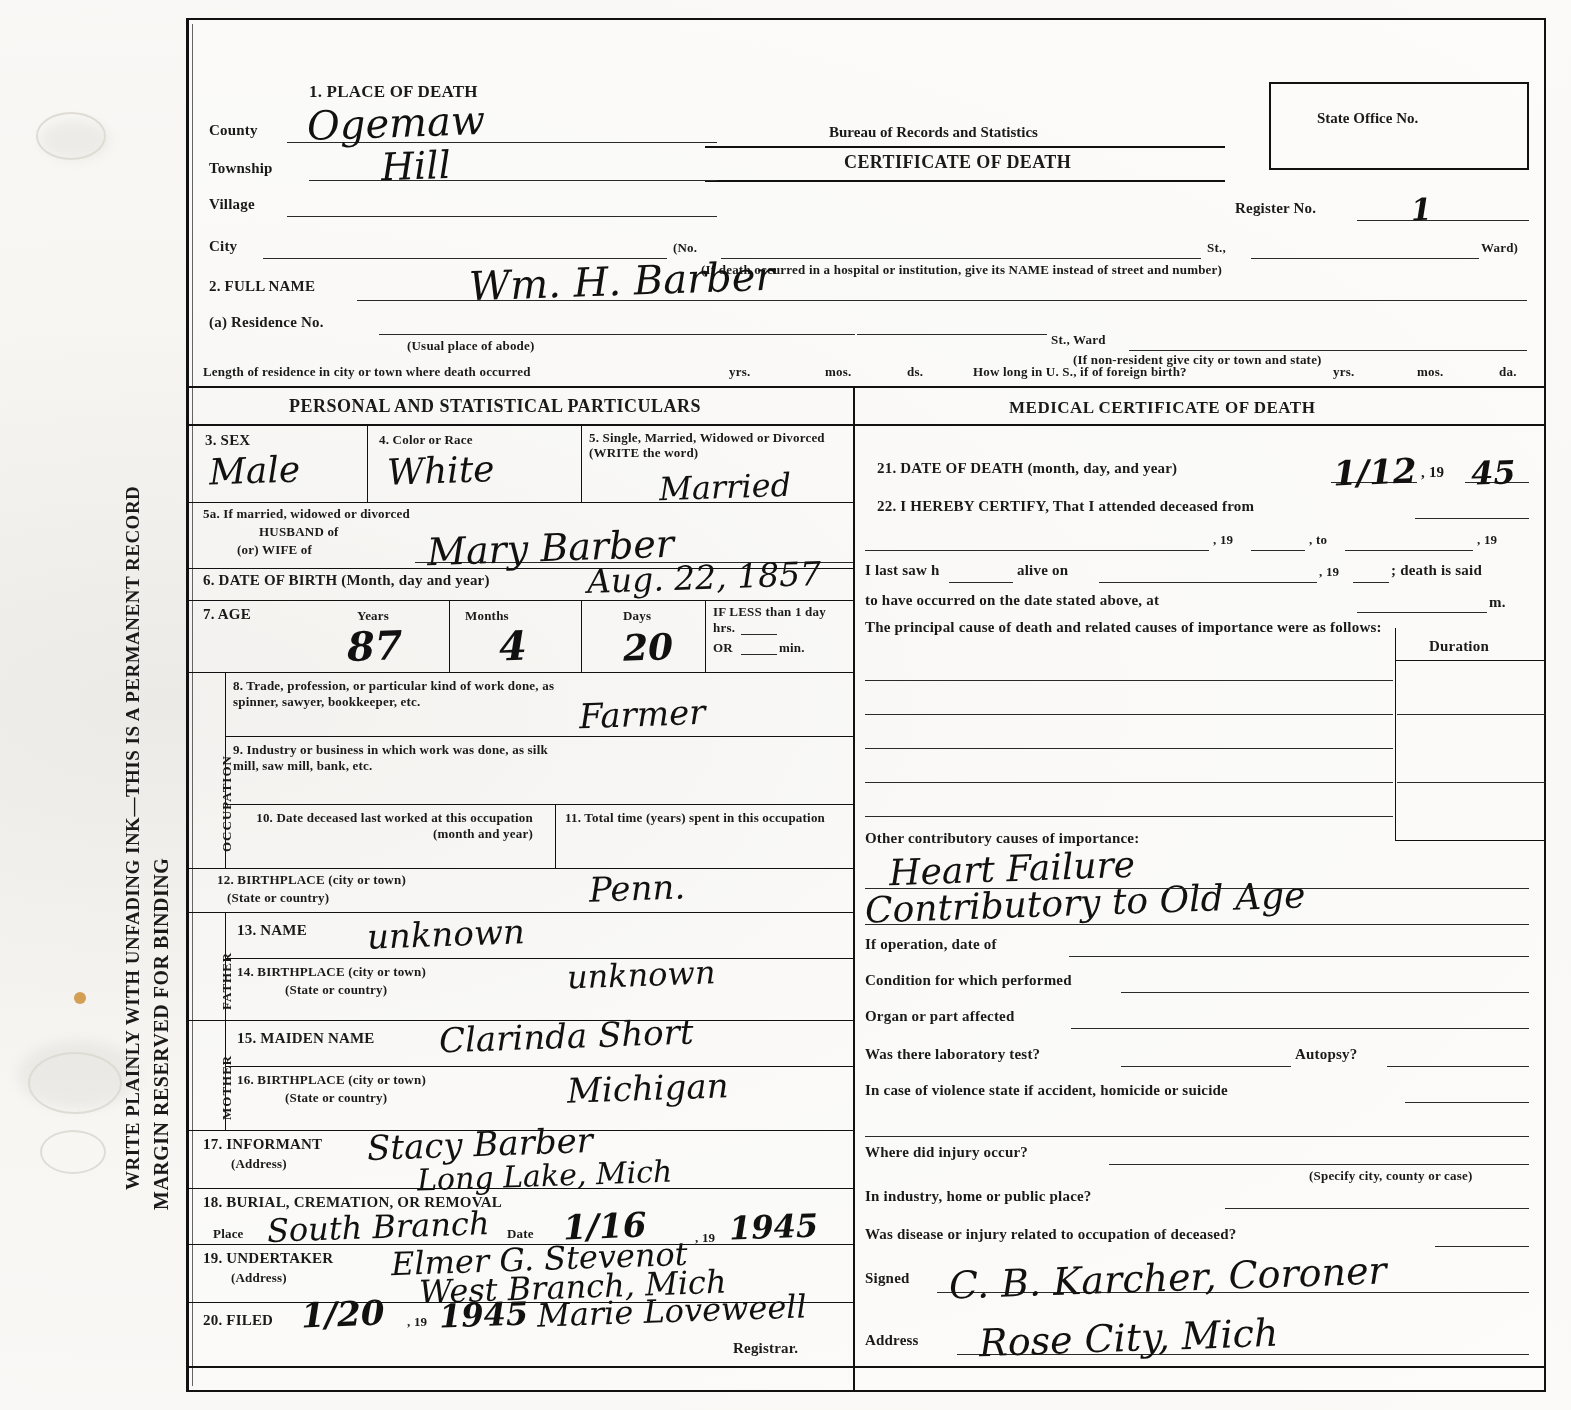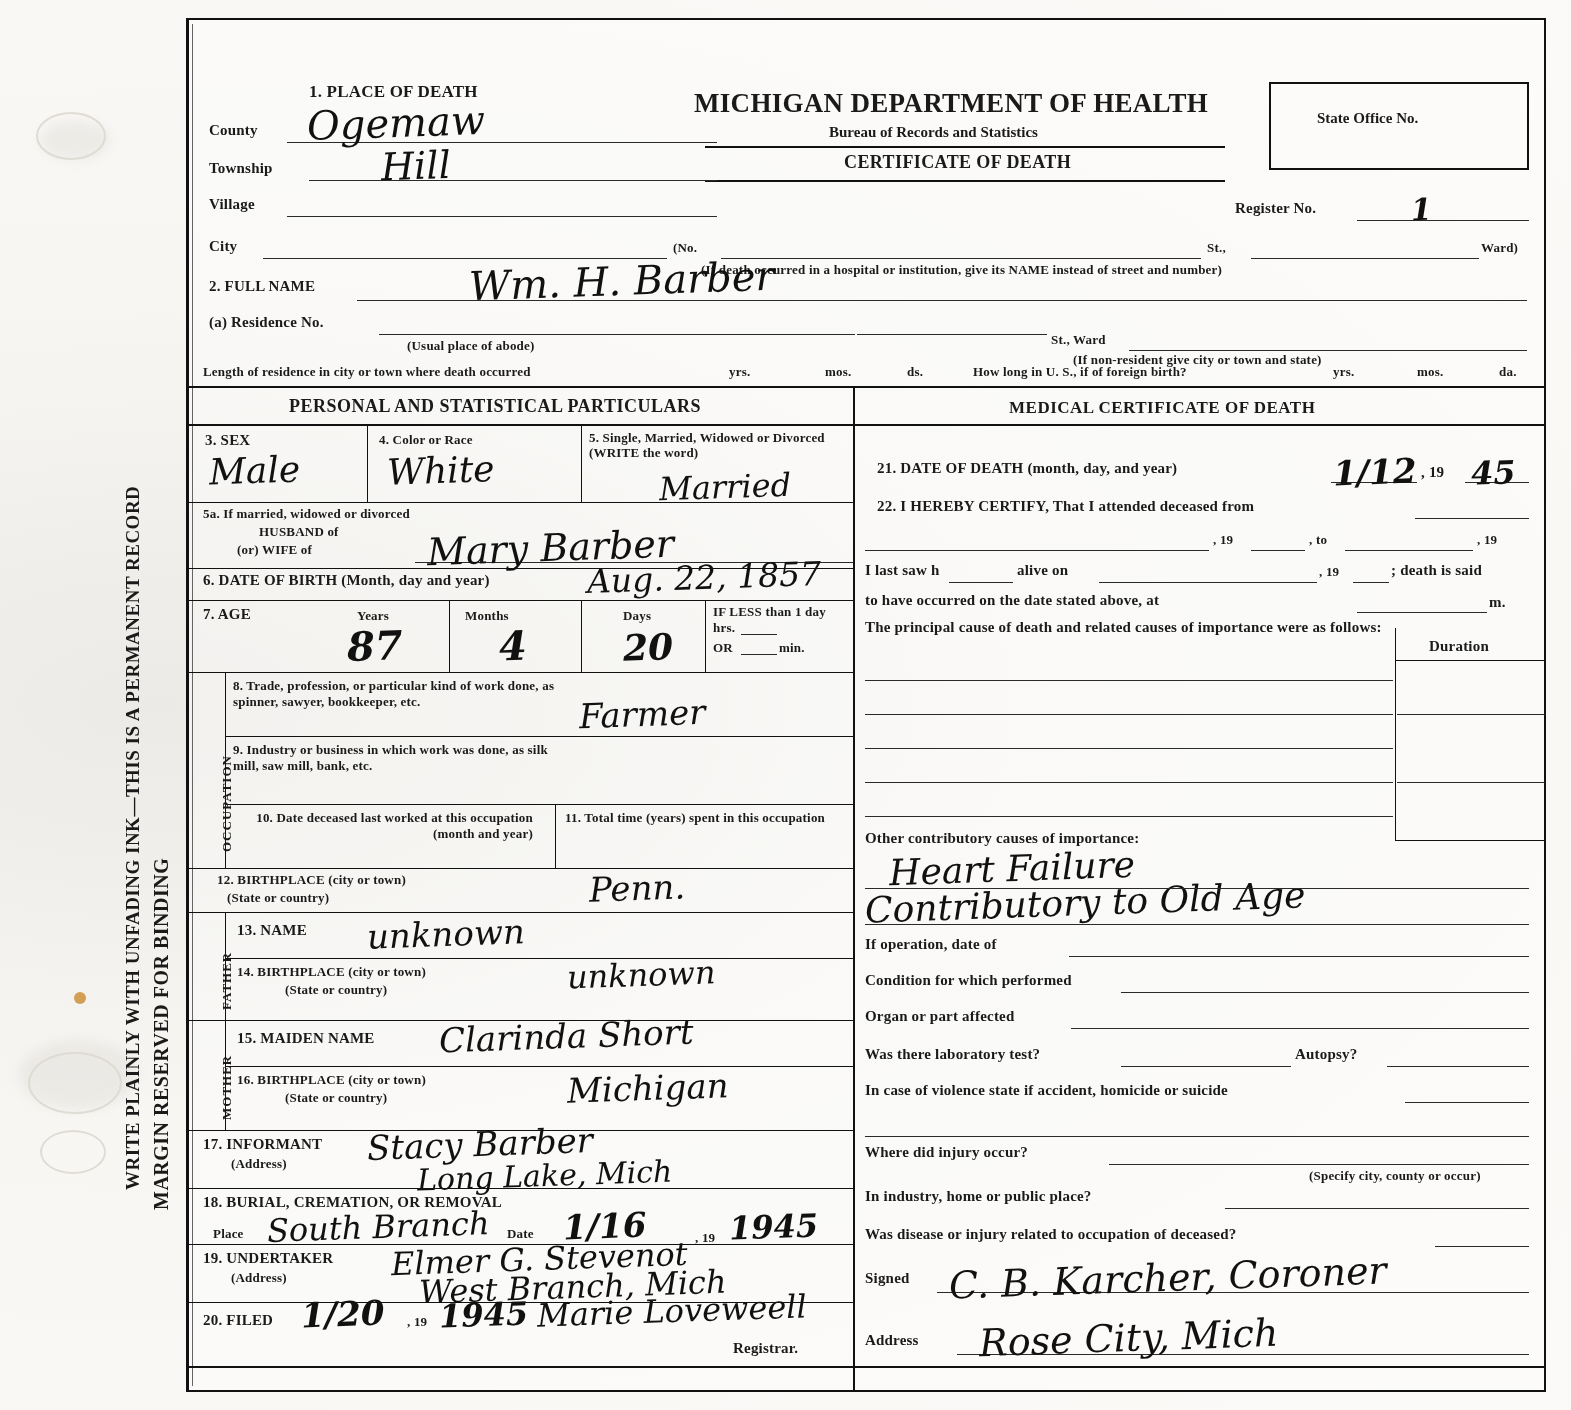--- a/index.html
+++ b/index.html
@@ -70,21 +70,20 @@
 
   <div class="vtext vt1">MARGIN RESERVED FOR BINDING</div>
   <div class="vtext vt2">WRITE PLAINLY WITH UNFADING INK—THIS IS A PERMANENT RECORD</div>
 
   <div class="innerline"></div>
 
   <div class="form">
 
     <div class="lbl" style="left:120px;top:62px;font-size:17px;">1. PLACE OF DEATH</div>
 
-    <div class="title" style="left:505px;top:68px;font-size:27px;letter-spacing:.3px;">MICHIGAN DEPARTMENT OF HEALTH</div>
     <div style="position:absolute;left:640px;top:104px;font-size:15px;font-weight:bold;">Bureau of Records and Statistics</div>
     <div class="hr" style="left:516px;top:126px;width:520px;border-top:2px solid #111;"></div>
     <div style="position:absolute;left:655px;top:132px;font-size:18px;font-weight:bold;letter-spacing:.4px;">CERTIFICATE OF DEATH</div>
     <div class="hr" style="left:516px;top:160px;width:520px;border-top:2px solid #111;"></div>
 
     <div class="box" style="left:1080px;top:62px;width:260px;height:88px;">
       <div style="position:absolute;left:46px;top:26px;font-size:15px;font-weight:bold;">State Office No.</div>
       <div class="hand" style="left:90px;top:48px;font-size:20px;"></div>
     </div>
 
@@ -322,21 +321,21 @@
     <div class="line" style="left:932px;top:1046px;width:170px;"></div>
     <div class="lbl" style="left:1106px;top:1026px;">Autopsy?</div>
     <div class="line" style="left:1198px;top:1046px;width:142px;"></div>
 
     <div class="lbl" style="left:676px;top:1062px;">In case of violence state if accident, homicide or suicide</div>
     <div class="line" style="left:1216px;top:1082px;width:124px;"></div>
     <div class="line" style="left:676px;top:1116px;width:664px;"></div>
 
     <div class="lbl" style="left:676px;top:1124px;">Where did injury occur?</div>
     <div class="line" style="left:920px;top:1144px;width:420px;"></div>
-    <div class="lbl sm" style="left:1120px;top:1148px;">(Specify city, county or occur)</div>
+    <div class="lbl sm" style="left:1120px;top:1148px;">(Specify city, county or case)</div>
 
     <div class="lbl" style="left:676px;top:1168px;">In industry, home or public place?</div>
     <div class="line" style="left:1036px;top:1188px;width:304px;"></div>
 
     <div class="lbl" style="left:676px;top:1206px;">Was disease or injury related to occupation of deceased?</div>
     <div class="line" style="left:1246px;top:1226px;width:94px;"></div>
 
     <div class="lbl" style="left:676px;top:1250px;">Signed</div>
     <div class="line" style="left:748px;top:1272px;width:592px;"></div>
     <div class="hand" style="left:760px;top:1236px;font-size:38px;">C. B. Karcher, Coroner</div>

